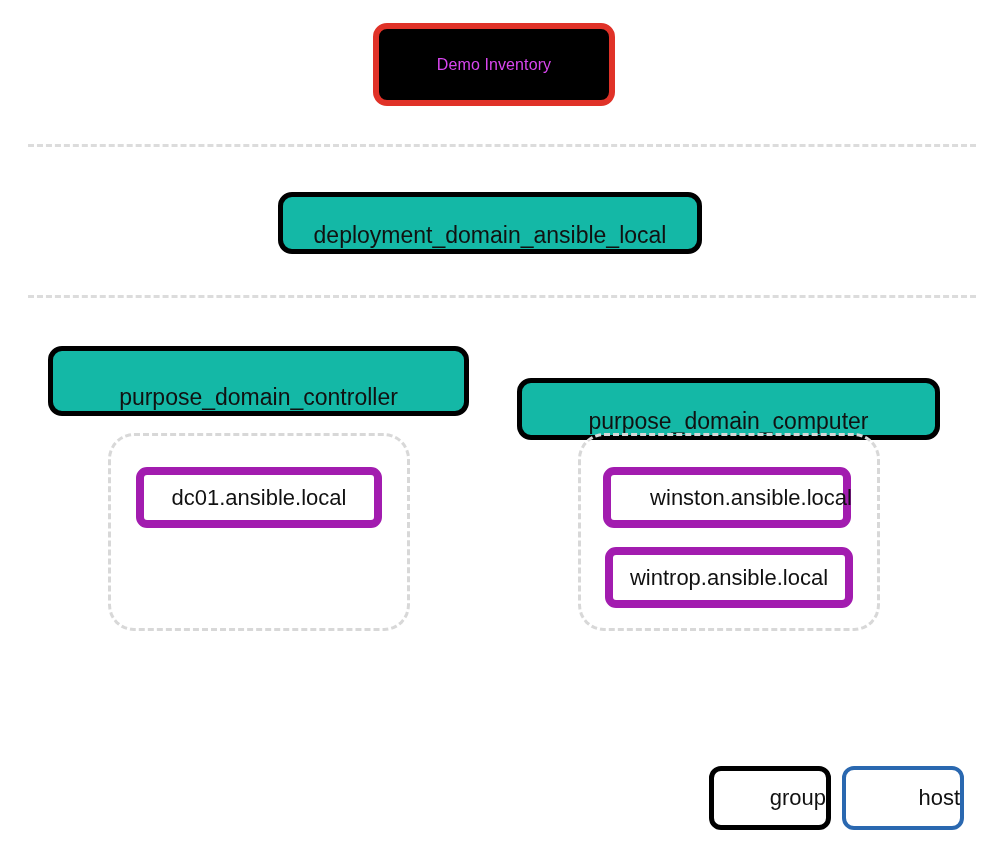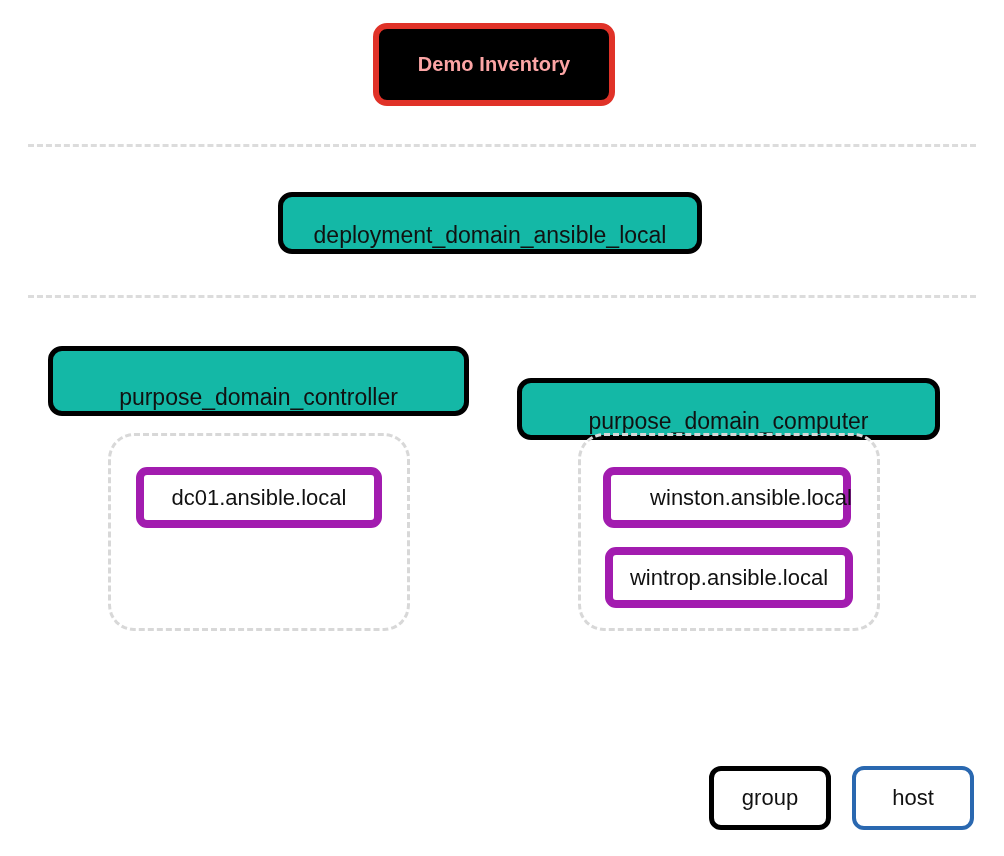--- a/index.html
+++ b/index.html
@@ -27,25 +27,24 @@
     width: 242px;
     height: 83px;
     background: #000000;
     border: 6px solid #e03228;
     border-radius: 14px;
     display: flex;
     align-items: center;
     justify-content: center;
   }
   .root-node .node-label {
-    color: #fca5a5;
-    font-size: 20px;
+    color: #d946ef;
+    font-size: 16px;
     letter-spacing: 0.1px;
     white-space: nowrap;
-    font-weight: bold;
   }
 
   
   .separator {
     position: absolute;
     left: 28px;
     width: 948px;
     height: 0;
     border-top: 3px dashed #dcdcdc;
   }
@@ -151,37 +150,37 @@
     left: 707px;
     top: 764px;
     width: 268px;
     height: 68px;
   }
   .legend-item {
     position: absolute;
     background: #ffffff;
     display: flex;
     align-items: center;
-    justify-content: center;
+    justify-content: flex-end;
     border-radius: 12px;
   }
   .legend-item .node-label {
     font-size: 22px;
     color: #111111;
     white-space: nowrap;
   }
   #legend-group {
     left: 2px;
     top: 2px;
     width: 122px;
     height: 64px;
     border: 5px solid #000000;
   }
   #legend-host {
-    left: 145px;
+    left: 135px;
     top: 2px;
     width: 122px;
     height: 64px;
     border: 4px solid #2a68b0;
   }
 </style>
 </head>
 <body>
 
 <div id="canvas">

